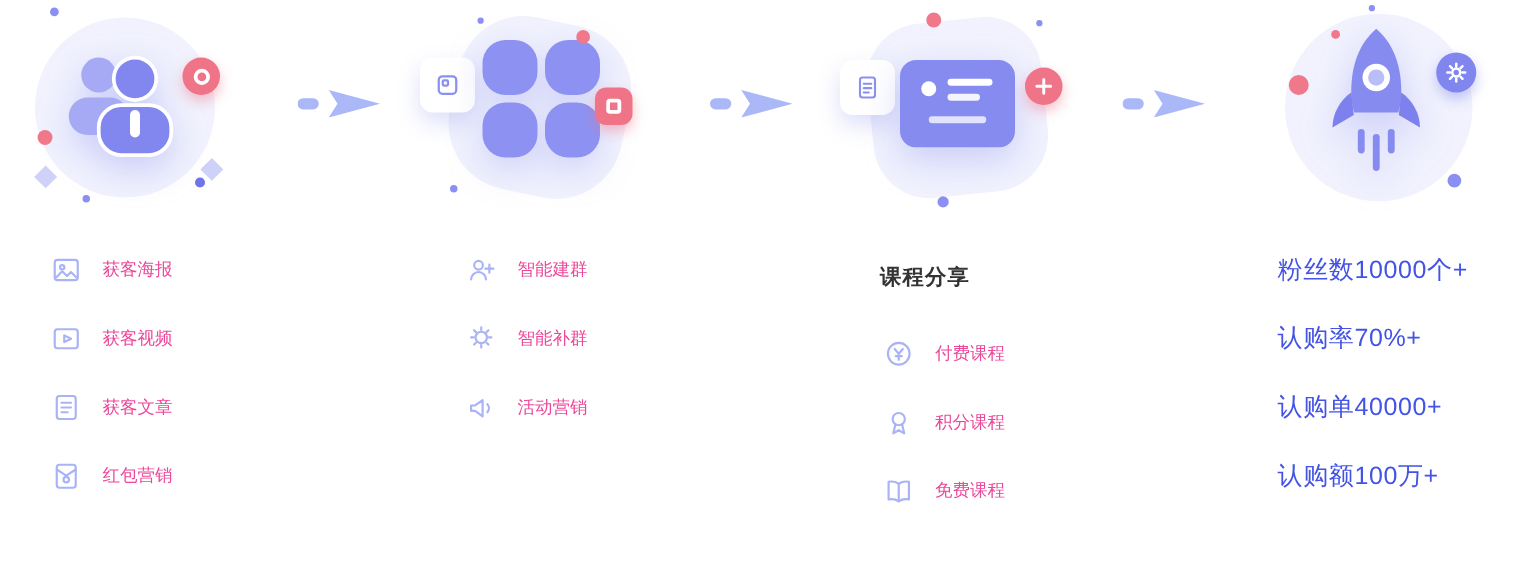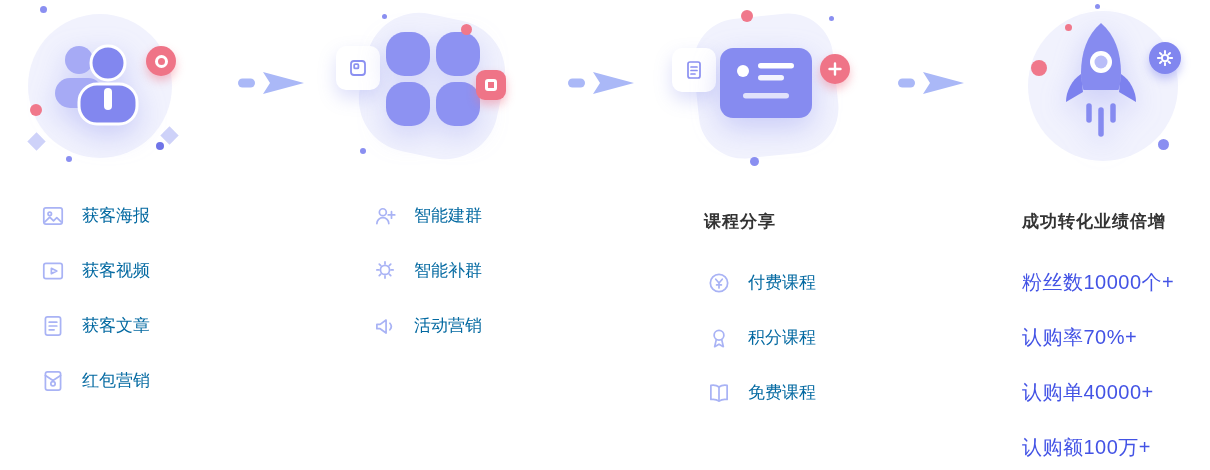--- a/index.html
+++ b/index.html
@@ -44,21 +44,21 @@
   .petal{background:#8d92f2;border-radius:42%}
 
   .title{margin:44px 0 0 38px;font-size:17px;font-weight:700;color:#333;letter-spacing:1px}
   .c4 .title{margin-left:26px}
 
   .items{list-style:none;margin:22px 0 0 40px;padding:0}
   .c4 .items{margin-left:26px}
   .item{height:55px;display:flex;align-items:center;gap:16px}
   .ic{width:26px;height:26px;display:flex;align-items:center;justify-content:center}
   .ic svg{stroke:#a9b3f5;fill:none;stroke-width:1.6;stroke-linecap:round;stroke-linejoin:round}
-  .lab{font-size:17px;color:#0369a1}
+  .lab{font-size:14px;color:#ec4899}
 
   .metric-text{font-size:20px;font-weight:400;color:#4353e5;letter-spacing:.5px}
 
   .arrow{position:absolute;top:72px;width:66px;height:22px}
 </style>
 </head>
 <body>
 
 <section class="col c1">
   <div class="illus">
@@ -273,21 +273,20 @@
       <svg width="18" height="18" viewBox="0 0 24 24" style="stroke:#fff;stroke-width:2.6;stroke-linecap:round;fill:none">
         <circle cx="12" cy="12" r="4.2"></circle>
         <path d="M12 2.5v3M12 18.5v3M2.5 12h3M18.5 12h3M5.3 5.3l2.1 2.1M16.6 16.6l2.1 2.1M5.3 18.7l2.1-2.1M16.6 7.4l2.1-2.1"></path>
       </svg>
     </div>
     <div class="dot pink" style="width:16px;height:16px;left:8px;top:54px"></div>
     <div class="dot pink" style="width:7px;height:7px;left:42px;top:18px"></div>
     <div class="dot purple" style="width:11px;height:11px;right:14px;bottom:16px"></div>
     <div class="dot purple" style="width:5px;height:5px;left:72px;top:-2px"></div>
   </div>
-  <h3 class="title">成功转化业绩倍增</h3>
   <ul class="items">
     <li class="item">
       <span class="metric-text">粉丝数10000个+</span>
     </li>
     <li class="item">
       <span class="metric-text">认购率70%+</span>
     </li>
     <li class="item">
       <span class="metric-text">认购单40000+</span>
     </li>

